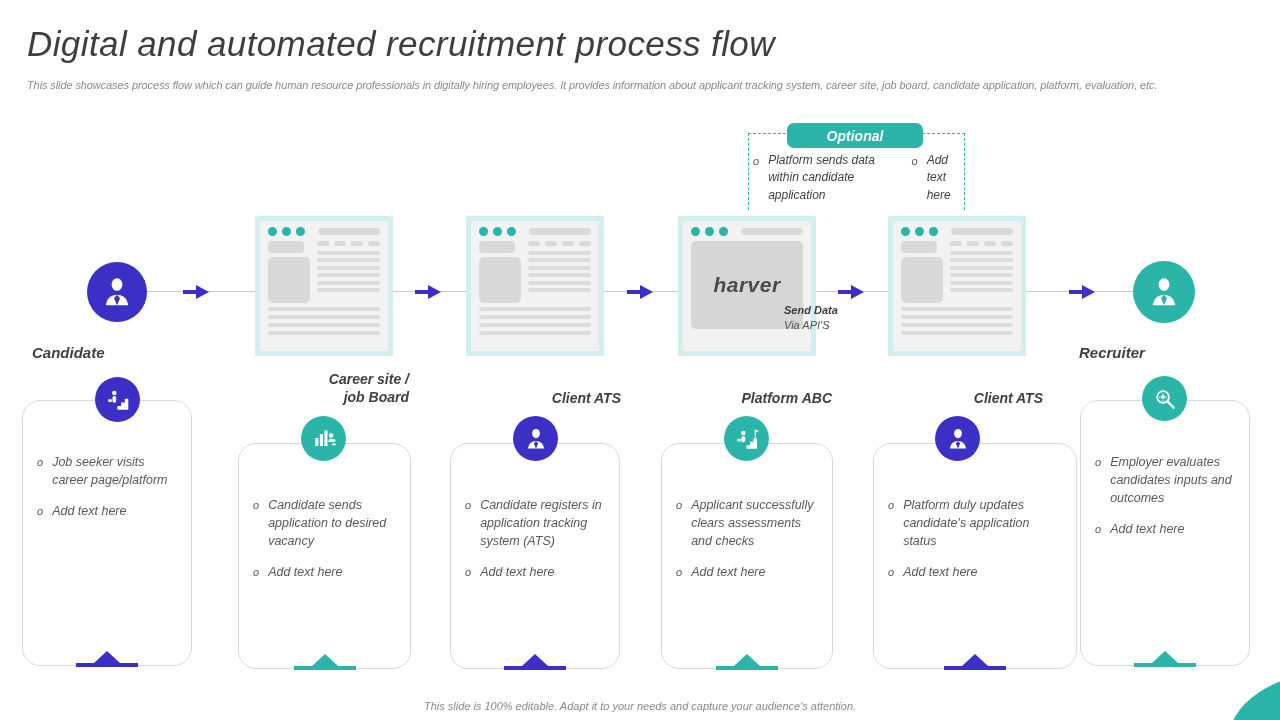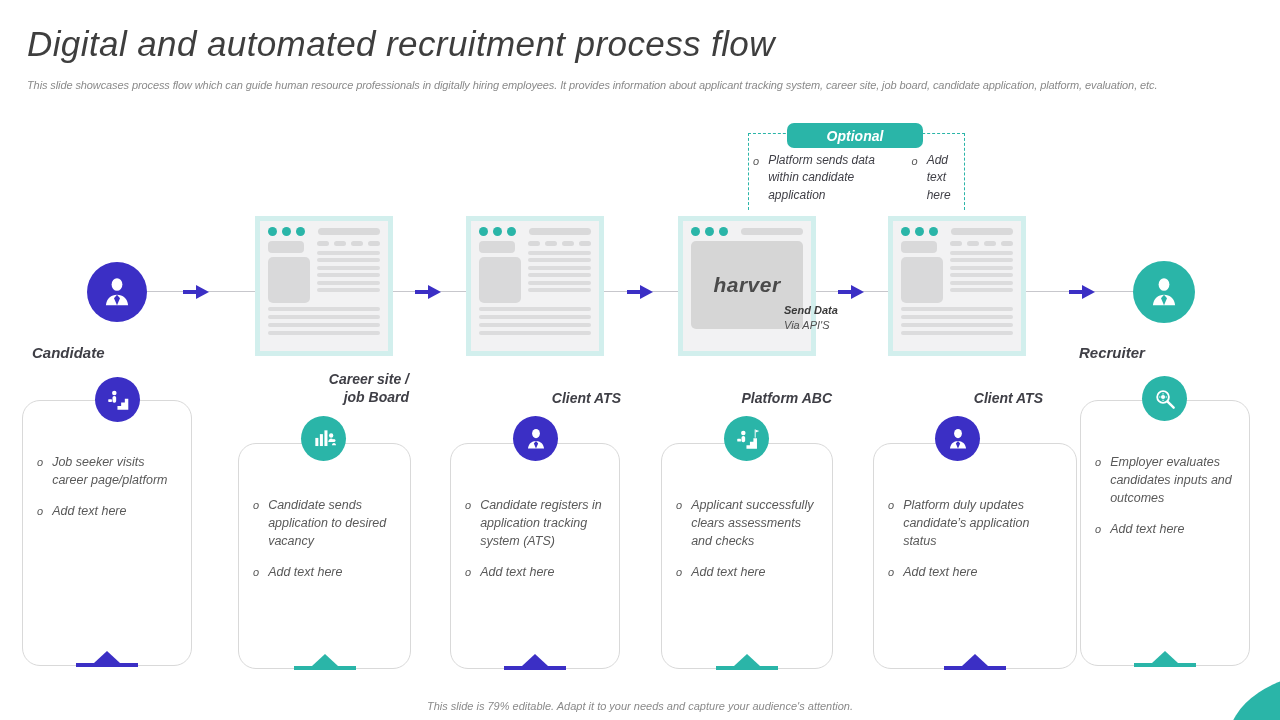--- a/index.html
+++ b/index.html
@@ -379,16 +379,16 @@
   </div>
   <div class="card" style="left:1080px;top:400px;width:170px;height:266px">
     <div class="bullet">Employer evaluates candidates inputs and outcomes</div>
     <div class="bullet">Add text here</div>
     <div class="card-flag flag-teal">
         <div class="tri"></div>
         <div class="bar"></div>
       </div>
   </div>
 
-  <div class="footer-note">This slide is 79% editable. Adapt it to your needs and capture your audience's attention.</div>
+  <div class="footer-note">This slide is 100% editable. Adapt it to your needs and capture your audience's attention.</div>
   <div class="corner-blob"></div>
 
 </div>
 
 </body></html>

